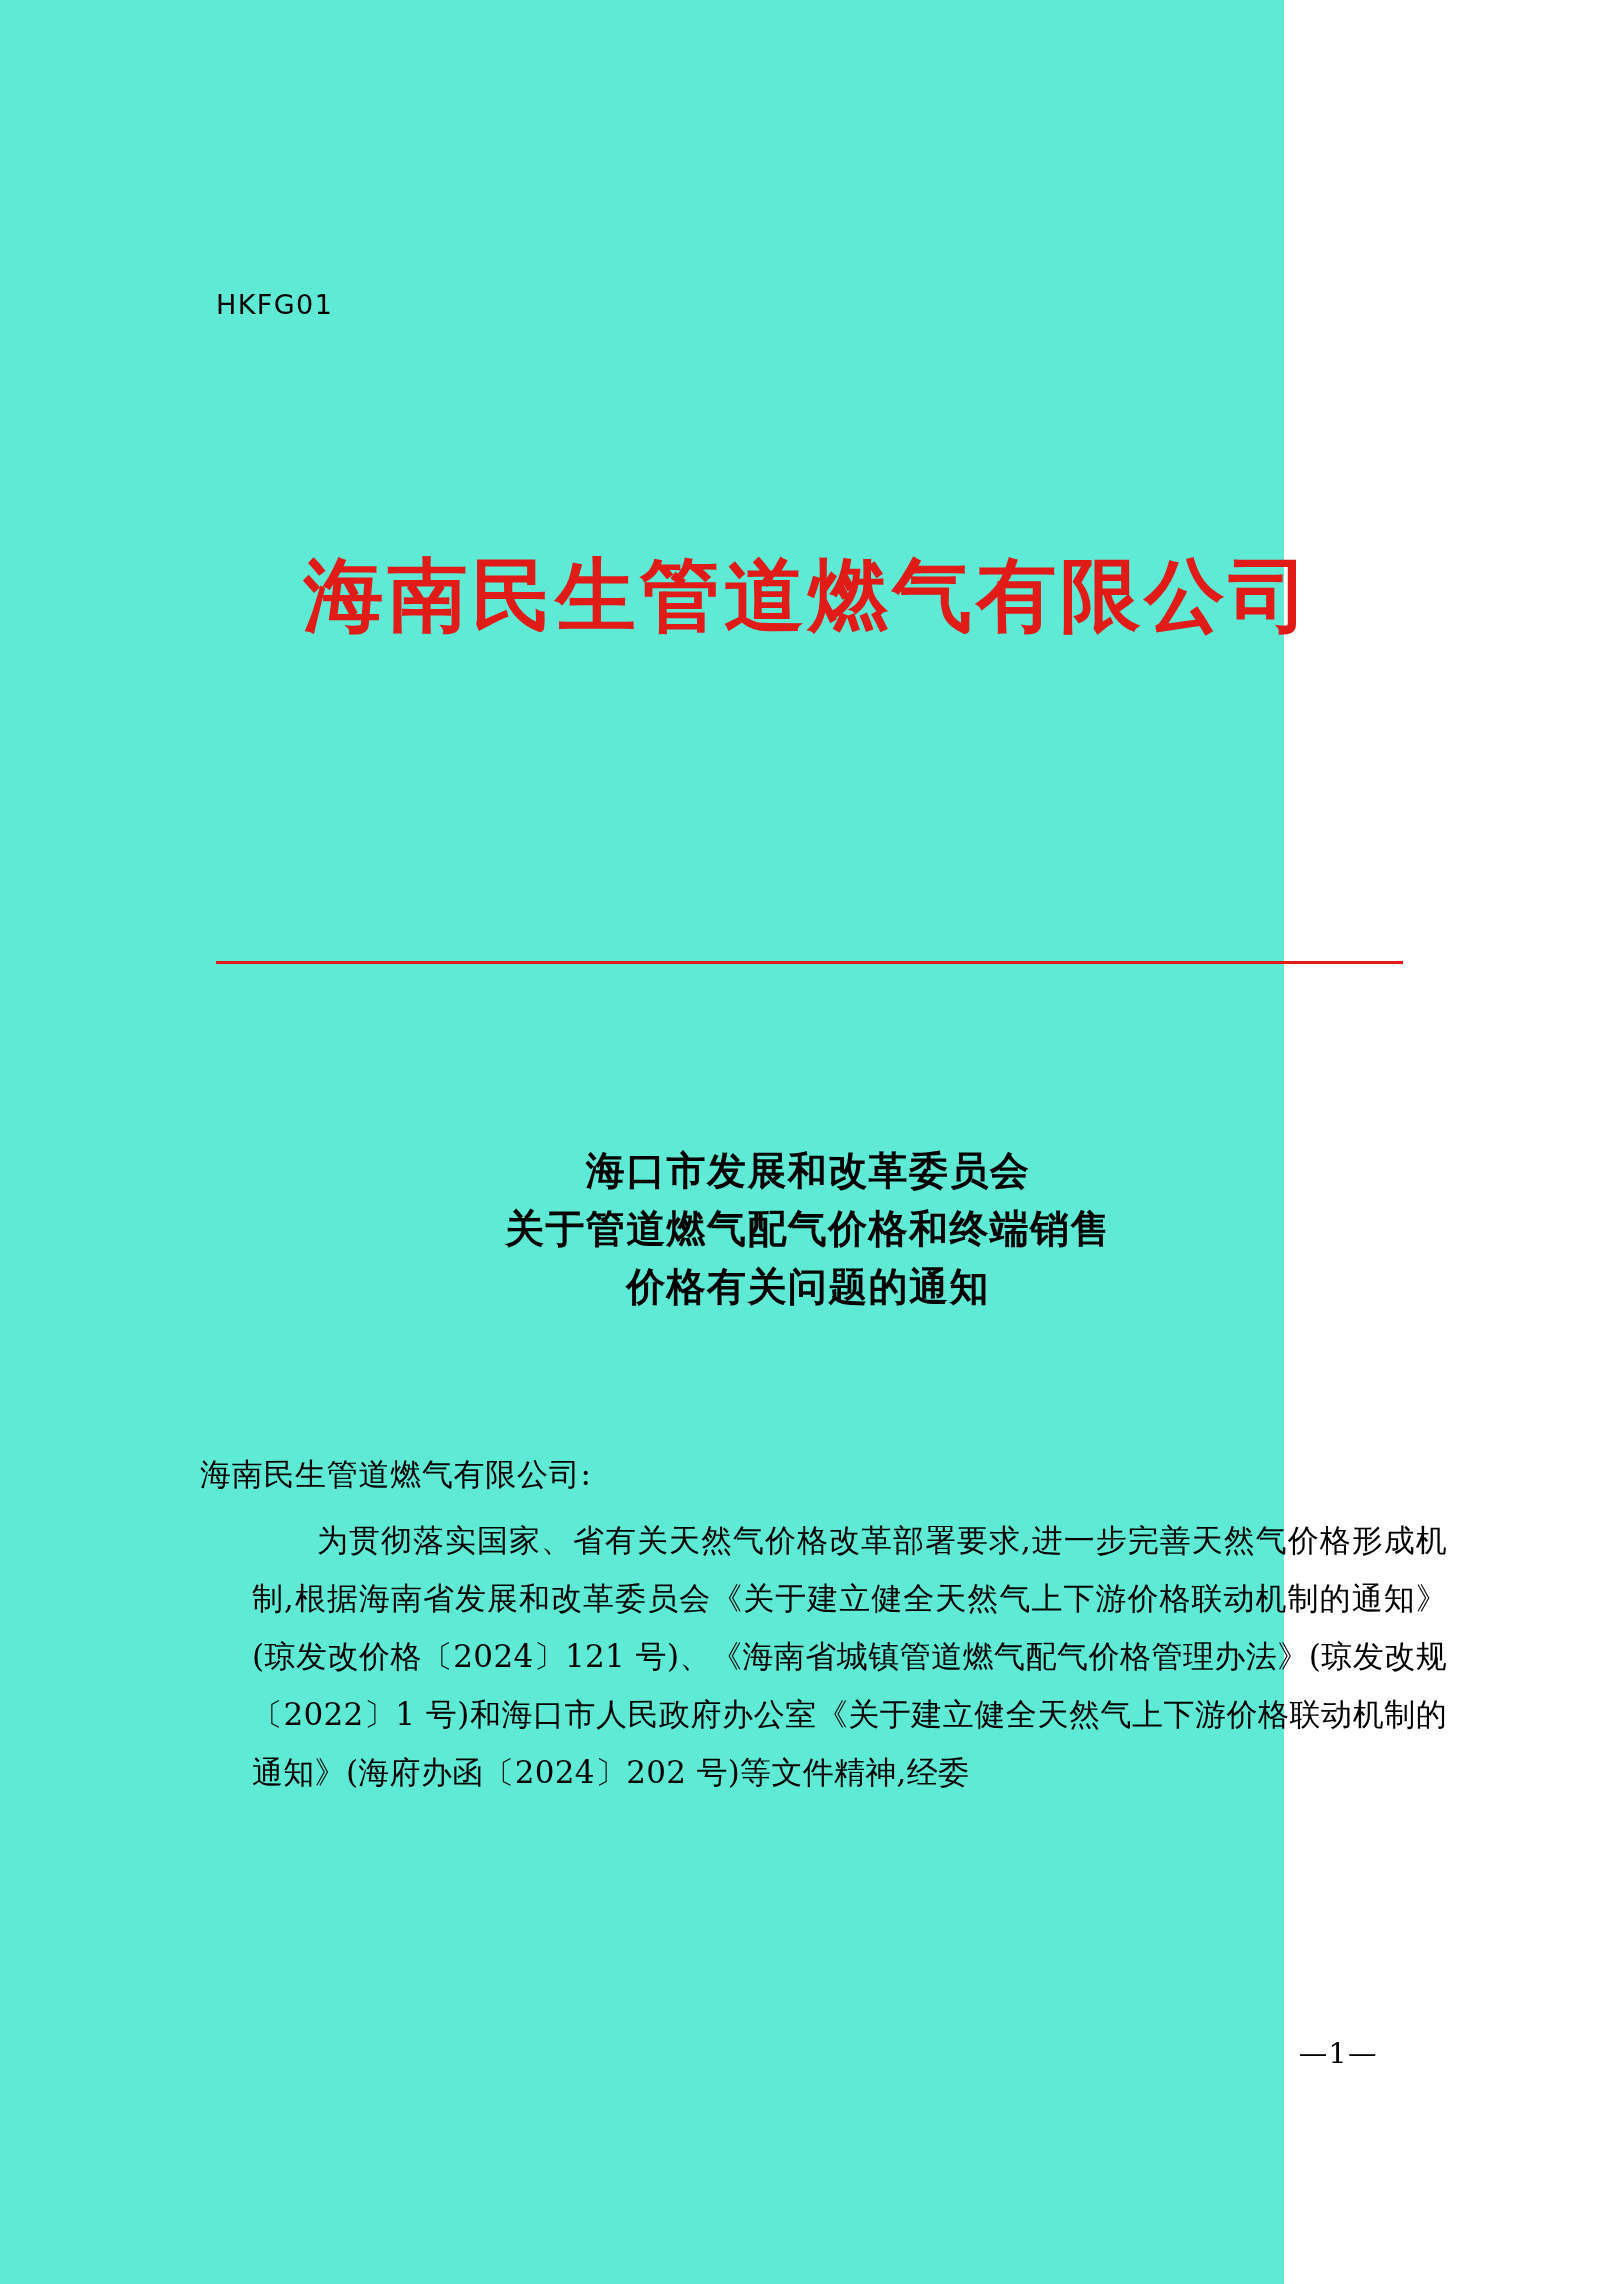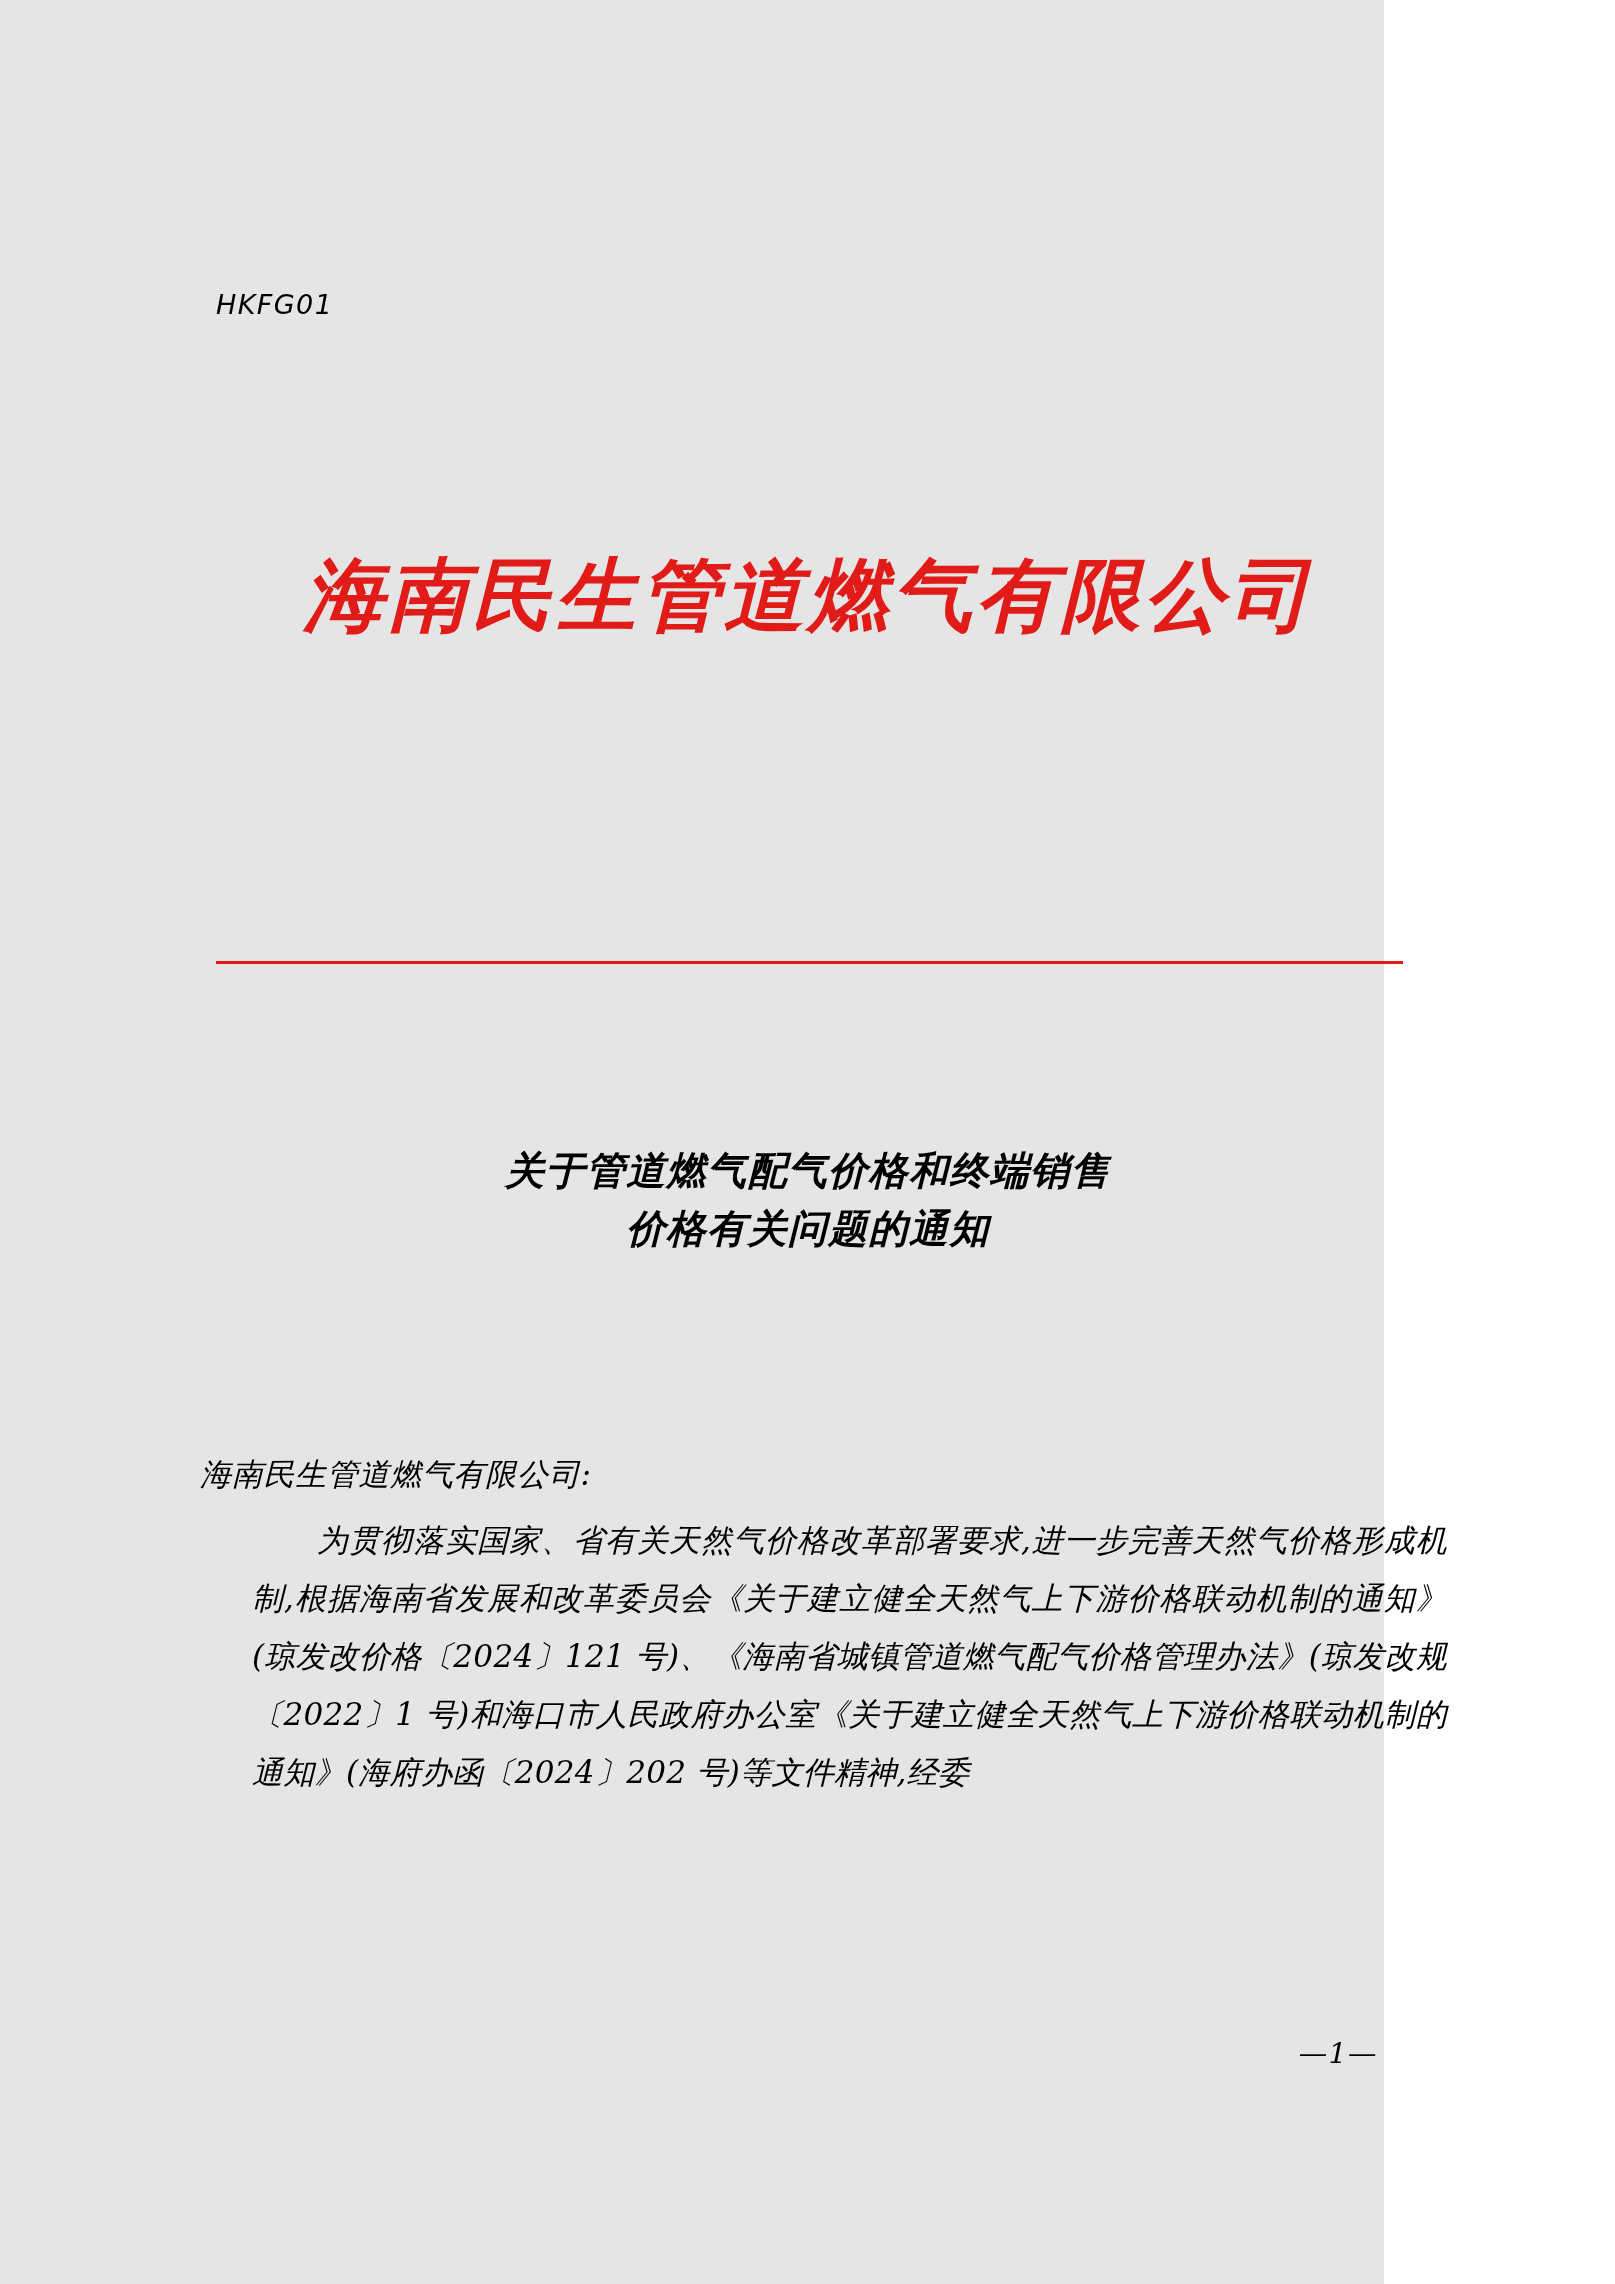--- a/index.html
+++ b/index.html
@@ -13,24 +13,23 @@
     position: relative;
     font-family: "DejaVu Serif", "Liberation Serif", serif;
     color: #000000;
     overflow: hidden;
   }
 
   .page {
     position: absolute;
     left: 0;
     top: 0;
-    width: 1384px;
+    width: 1284px;
     height: 2284px;
-    background: #e5e5e5;
-    font-style: italic;
+    background: #5eead4;
   }
 
   
   .doc-code {
     position: absolute;
     left: 216px;
     top: 289px;
     font-family: "DejaVu Sans", "Liberation Sans", sans-serif;
     font-size: 27px;
     letter-spacing: 1.4px;
@@ -143,20 +142,21 @@
 <div class="page">
 
   <div class="doc-code">HKFG01</div>
 
   <div class="masthead">海南民生管道燃气有限公司</div>
 
 
   <div class="red-rule"></div>
 
   <div class="doc-title">
+    <div>海口市发展和改革委员会</div>
     <div>关于管道燃气配气价格和终端销售</div>
     <div>价格有关问题的通知</div>
   </div>
 
   <div class="addressee">海南民生管道燃气有限公司:</div>
 
   <div class="body-text">
     <p>为贯彻落实国家、省有关天然气价格改革部署要求,进一步完善天然气价格形成机制,根据海南省发展和改革委员会《关于建立健全天然气上下游价格联动机制的通知》(琼发改价格〔2024〕121 号)、《海南省城镇管道燃气配气价格管理办法》(琼发改规〔2022〕1 号)和海口市人民政府办公室《关于建立健全天然气上下游价格联动机制的通知》(海府办函〔2024〕202 号)等文件精神,经委</p>
   </div>
 

